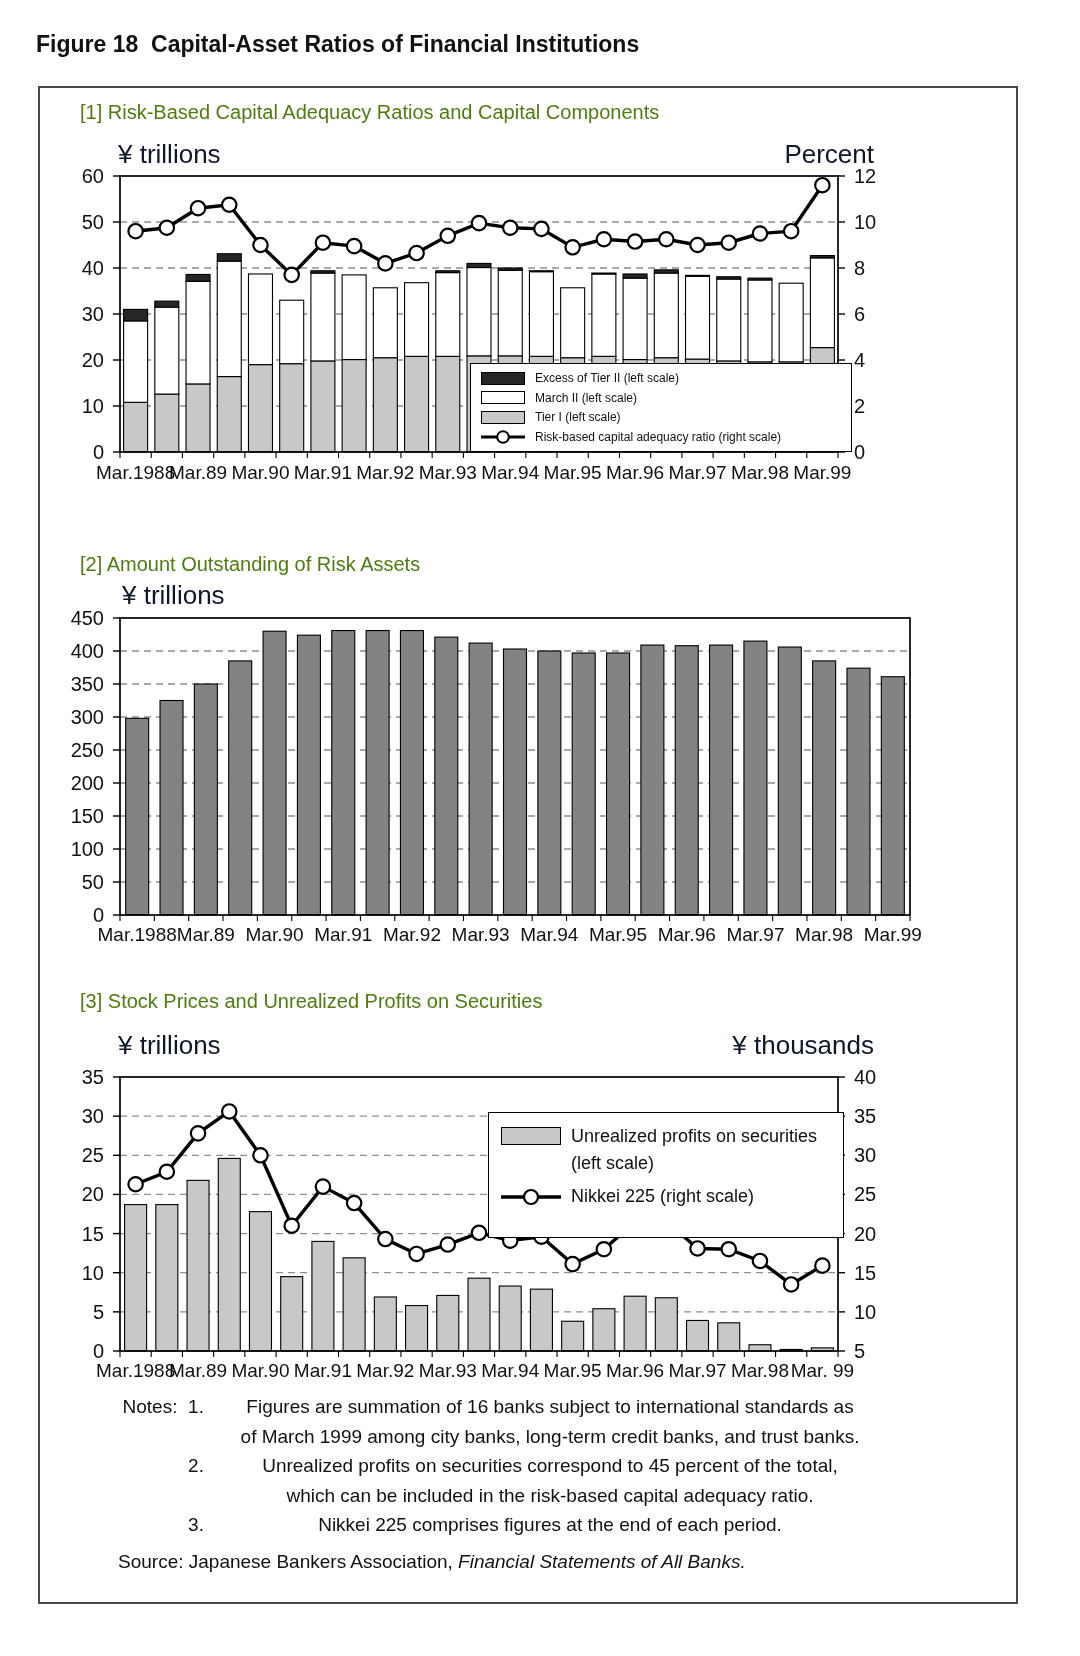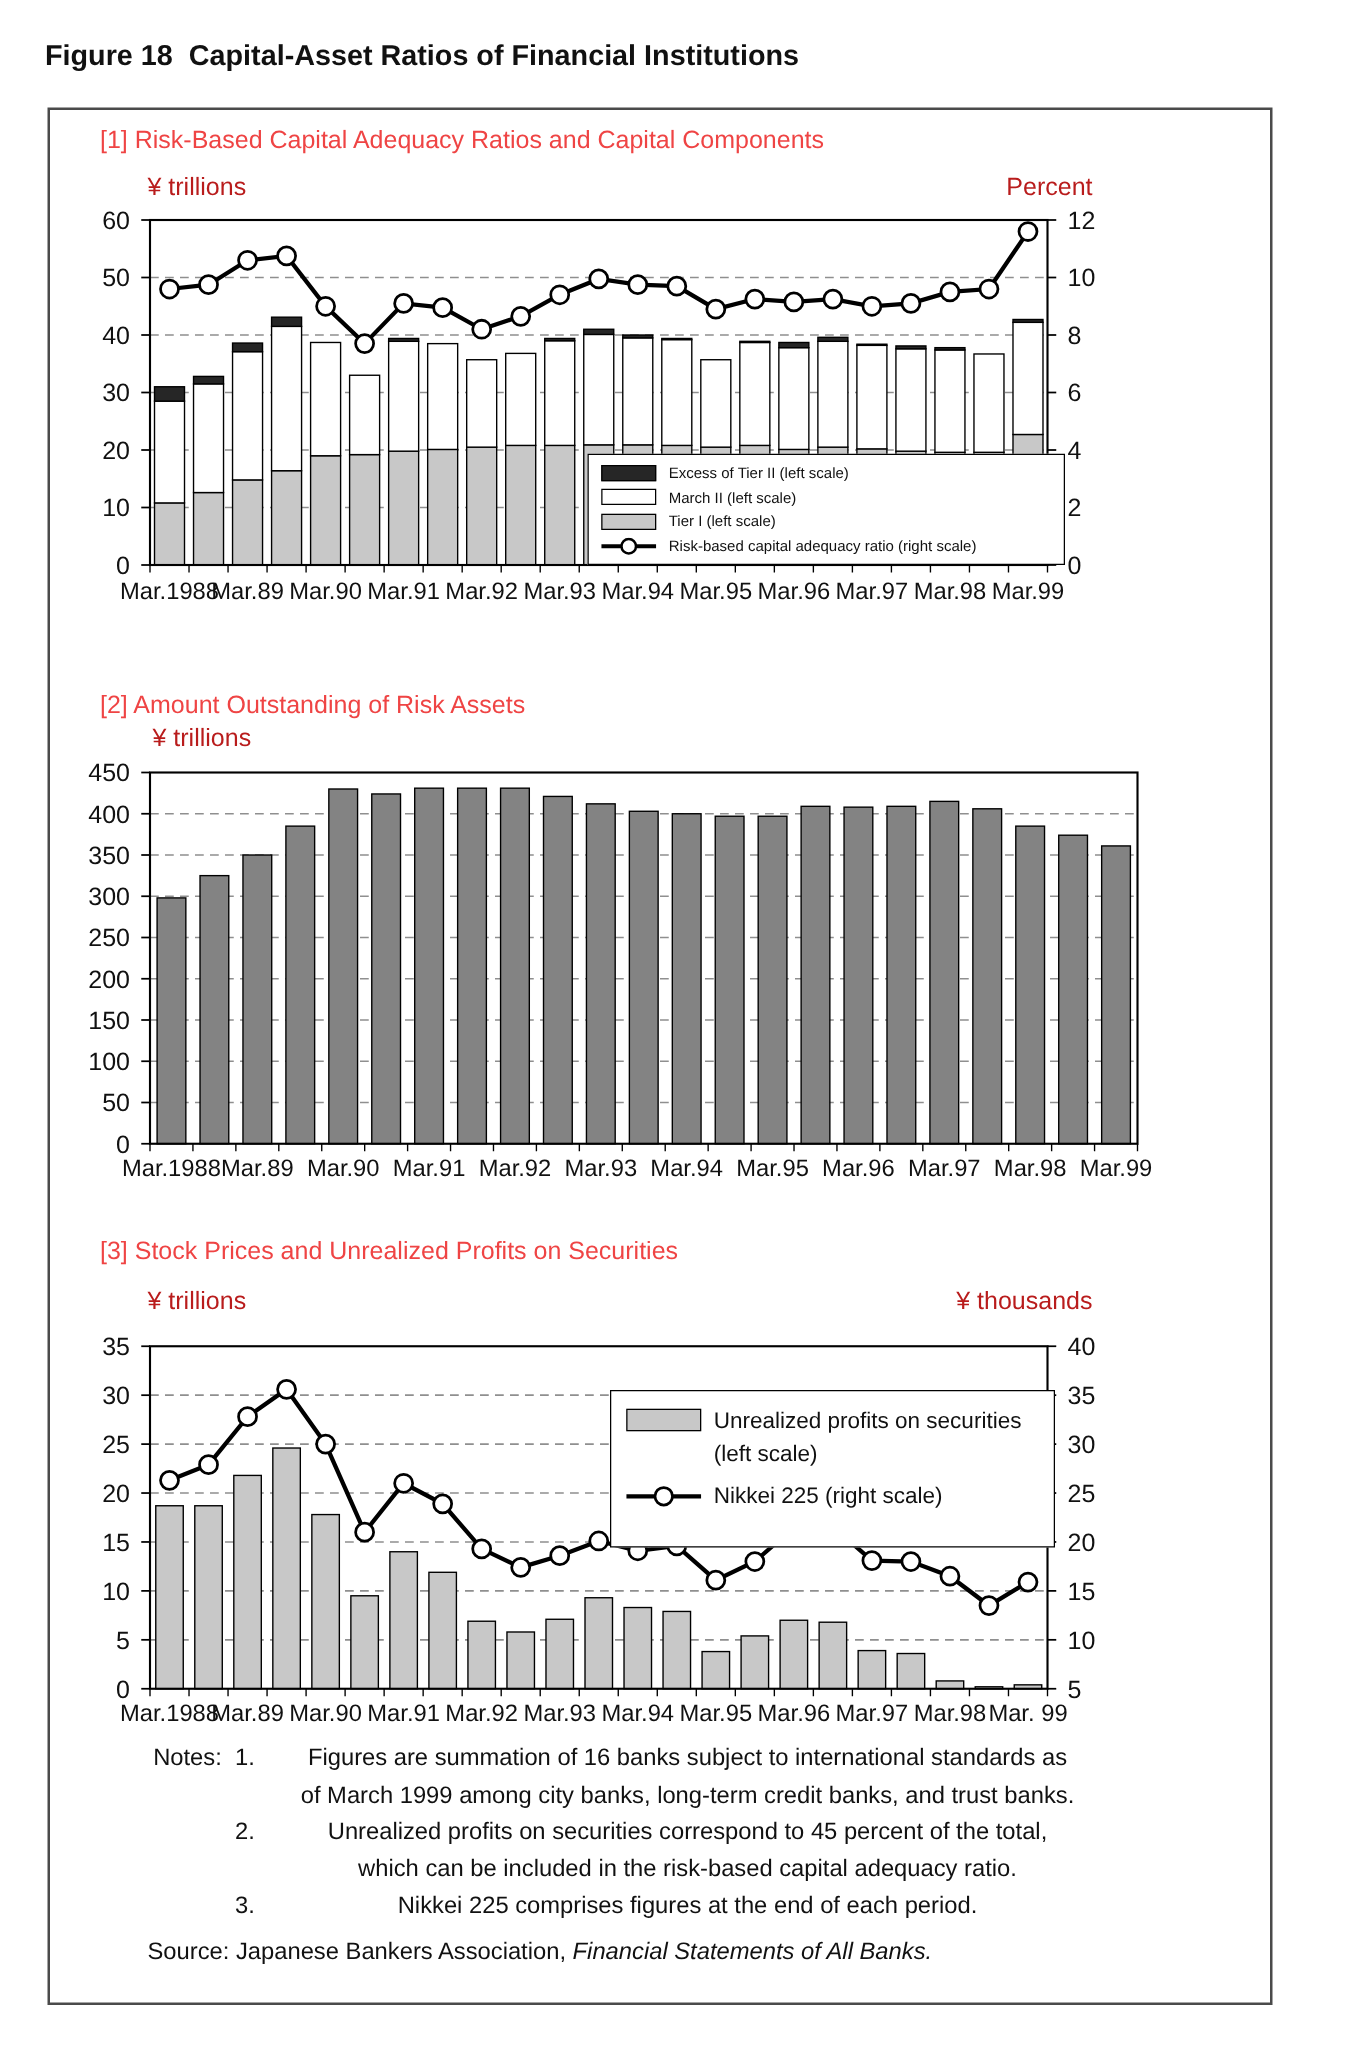--- a/index.html
+++ b/index.html
@@ -1,22 +1,22 @@
 <!DOCTYPE html>
 <html><head>
 <meta charset="utf-8">
 <style>
   html,body{margin:0;padding:0;background:#fff;}
   #canvas{position:relative;width:1080px;height:1644px;background:#ffffff;
           font-family:"Liberation Sans",sans-serif;color:#111;overflow:hidden;}
   .abs{position:absolute;}
   .page-title{font-size:23px;font-weight:bold;white-space:pre;color:#111;}
   .figure-box{border:2px solid #4a4a4a;background:transparent;}
-  .section-title{font-size:20px;color:#ef4444;}
-  .axis-unit{font-size:20px;color:#b91c1c;}
+  .section-title{font-size:20px;color:#4d7c0f;}
+  .axis-unit{font-size:26px;color:#0f172a;}
   .ta-right{text-align:right;}
   svg text.tick{font-family:"Liberation Sans",sans-serif;font-size:20px;fill:#111;}
   svg text.xlab{font-size:19px;}
   svg line.grid{stroke:#8f8f8f;stroke-width:1.3;stroke-dasharray:7,5;}
   .legend{position:absolute;background:#fff;border:1.6px solid #000;box-sizing:border-box;}
   #c1-legend{display:flex;flex-direction:column;justify-content:space-between;padding:7px 10px;}
   #c1-legend .leg-label{font-size:12px;}
   #c3-legend{padding:10px 12px;}
   #c3-legend .leg-label{font-size:18px;line-height:27px;white-space:pre-line;}
   .leg-row{display:flex;align-items:flex-start;gap:10px;}

